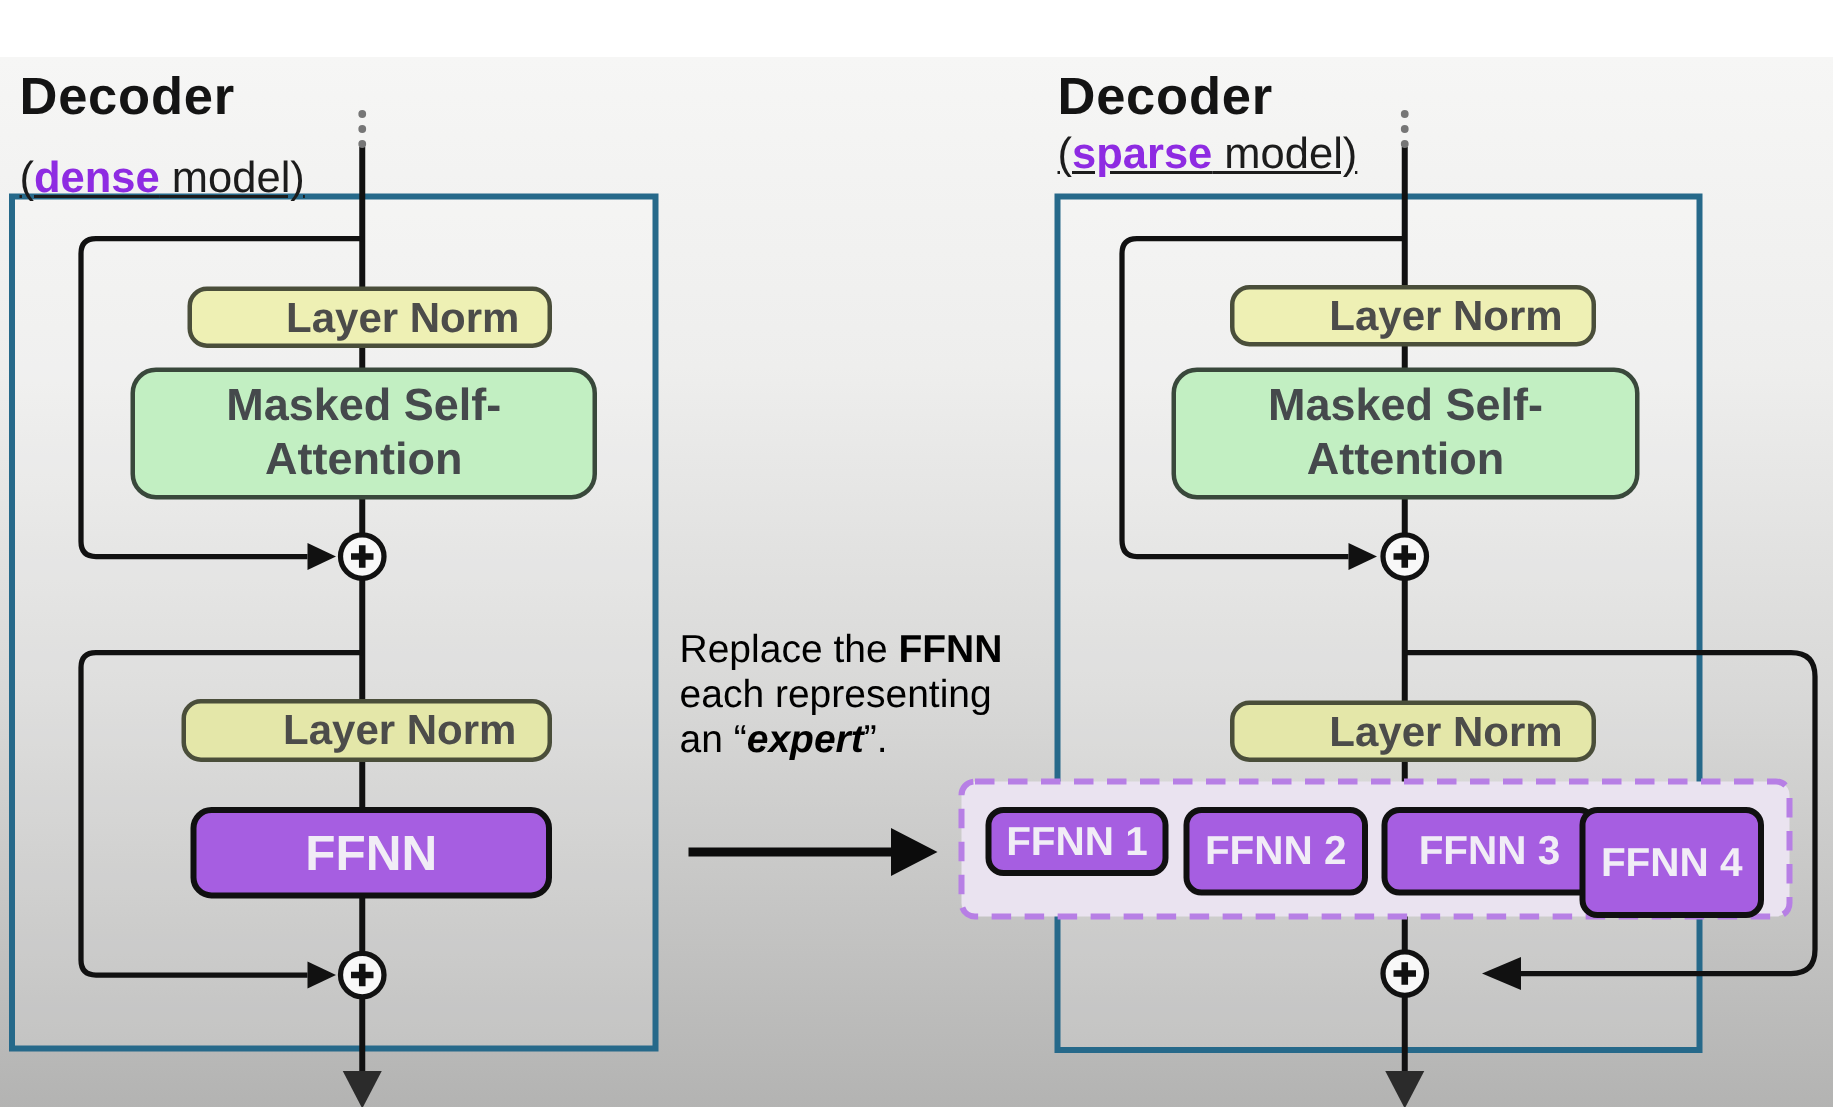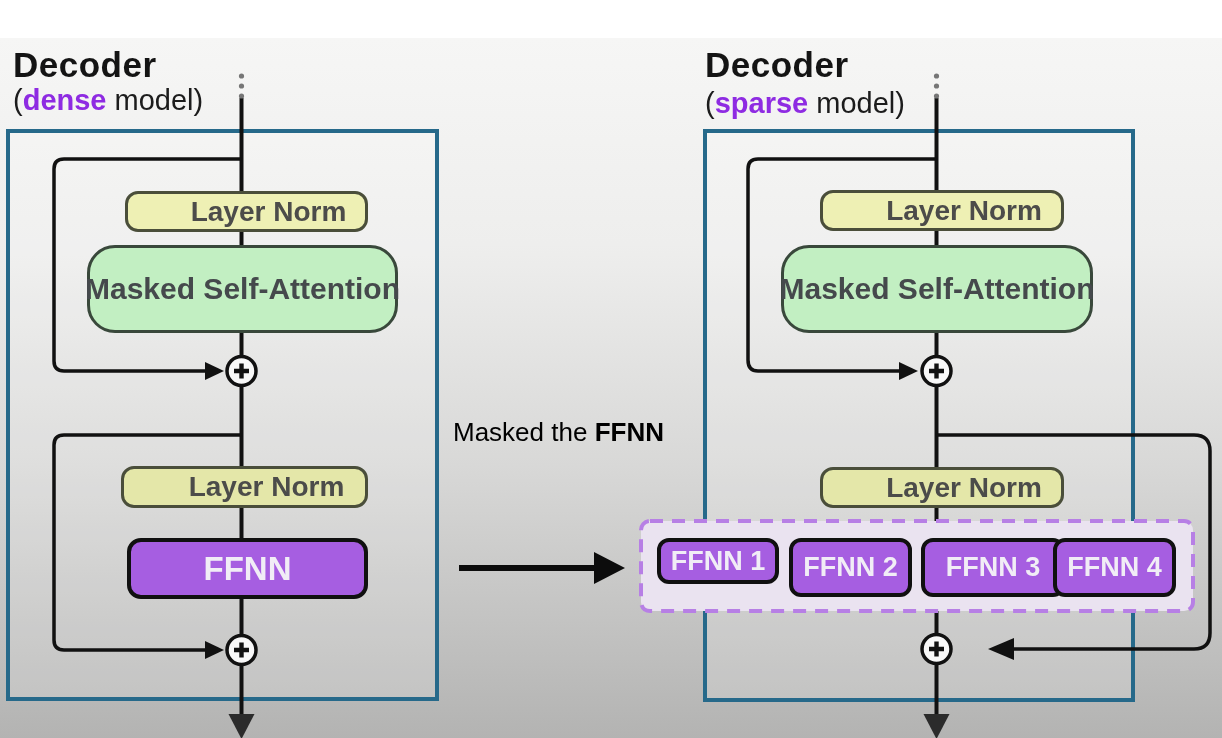--- a/index.html
+++ b/index.html
@@ -27,22 +27,22 @@
   .box{
     display:flex;align-items:center;justify-content:center;
     font-weight:bold;text-align:center;white-space:nowrap;
   }
   .layernorm{
     background:#eef0b4;border:3.5px solid #4a4e3a;border-radius:13px;
     color:#4c4c4a;font-size:28px;padding-left:44px;
   }
   .layernorm.lower{background:#e4e7a9;}
   .attention{
-    background:#c2efc2;border:3.5px solid #39483b;border-radius:28px;
-    color:#45494c;font-size:30px;flex-direction:row;line-height:1.2;
+    background:#c2efc2;border:3.5px solid #39483b;border-radius:17px;
+    color:#45494c;font-size:30px;flex-direction:column;line-height:1.2;
   }
   .ffnn{
     background:#a65ee1;border:4px solid #101010;border-radius:14px;
     color:#f1edf6;font-size:33px;
   }
   .expert{
     background:#a65ee1;border:4px solid #101010;border-radius:12px;
     color:#f1edf6;font-size:27px;
   }
   .caption{
@@ -132,51 +132,53 @@
         <circle cx="936.5" cy="732" r="2.6"></circle>
     </g>
 
     <g>
       <path d="M459 530 H596" stroke="#0c0c0c" stroke-width="6" fill="none"></path>
       <polygon points="594,514 594,546 625,530" fill="#0c0c0c"></polygon>
     </g>
   </svg>
 
   <div class="abs title" style="left:13px;top:8px;">Decoder</div>
-  <div class="abs subtitle" style="left:13px;top:47px;">
+  <div class="abs subtitle" style="left:13px;top:66px;text-decoration:underline;">
     <span>(</span><span class="hl">dense</span><span> model)</span>
   </div>
 
   <div class="abs box layernorm" style="left:125px;top:153px;width:243px;height:41px;">Layer Norm</div>
 
   <div class="abs box attention" style="left:87px;top:207px;width:311px;height:88px;">
     <span>Masked Self-</span>
     <span>Attention</span>
   </div>
 
   <div class="abs box layernorm lower" style="left:121px;top:428px;width:247px;height:42px;">Layer Norm</div>
 
   <div class="abs box ffnn" style="left:127px;top:500px;width:241px;height:61px;">FFNN</div>
 
   <div class="abs caption" style="left:453px;top:379px;">
-    <div><span>Masked the </span><b>FFNN</b></div>
+    <div><span>Replace the </span><b>FFNN</b></div>
+    <div><span>each representing</span></div>
+    <div><span>an “</span><b class="it">expert</b><span>”.</span></div>
   </div>
 
   <div class="abs title" style="left:705px;top:8px;">Decoder</div>
-  <div class="abs subtitle" style="left:705px;top:50px;">
+  <div class="abs subtitle" style="left:705px;top:50px;text-decoration:underline;">
     <span>(</span><span class="hl">sparse</span><span> model)</span>
   </div>
 
   <div class="abs box layernorm" style="left:820px;top:152px;width:244px;height:41px;">Layer Norm</div>
 
   <div class="abs box attention" style="left:781px;top:207px;width:312px;height:88px;">
     <span>Masked Self-</span>
     <span>Attention</span>
   </div>
 
   <div class="abs box layernorm lower" style="left:820px;top:429px;width:244px;height:41px;">Layer Norm</div>
 
   <div class="abs box expert" style="left:657px;top:500px;width:122px;height:46px;">FFNN 1</div>
   <div class="abs box expert" style="left:789px;top:500px;width:123px;height:59px;text-align:center;">FFNN 2</div>
   <div class="abs box expert" style="left:921px;top:500px;width:144px;height:59px;">FFNN 3</div>
-  <div class="abs box expert" style="left:1053px;top:500px;width:123px;height:59px;">FFNN 4</div>
+  <div class="abs box expert" style="left:1053px;top:500px;width:123px;height:74px;">FFNN 4</div>
 
 </div>
 
 </body></html>

